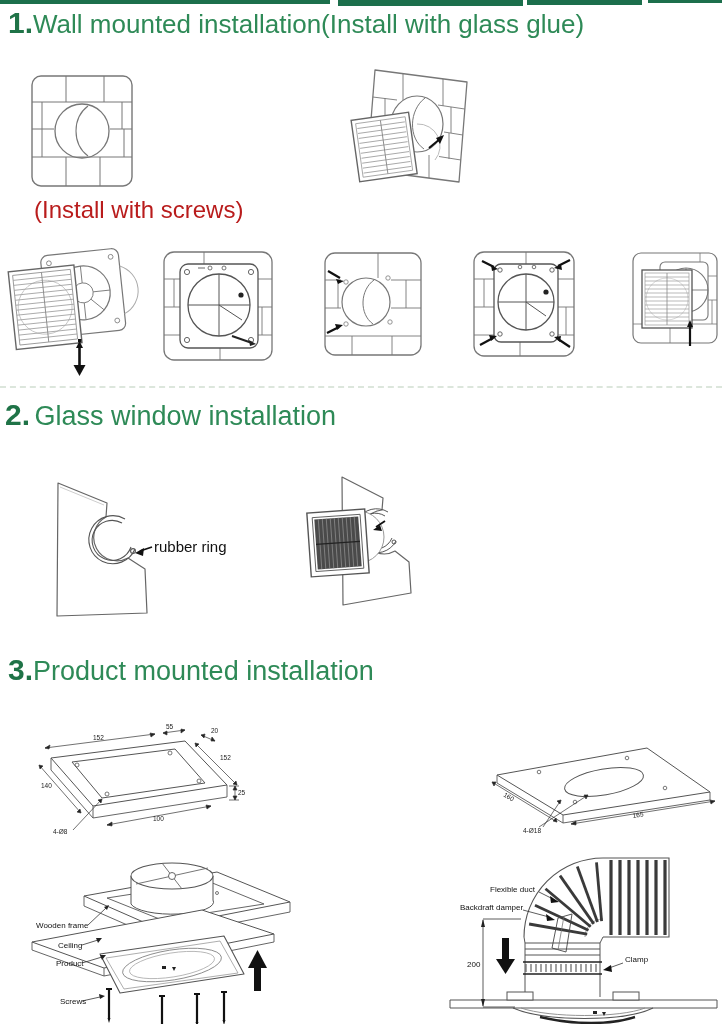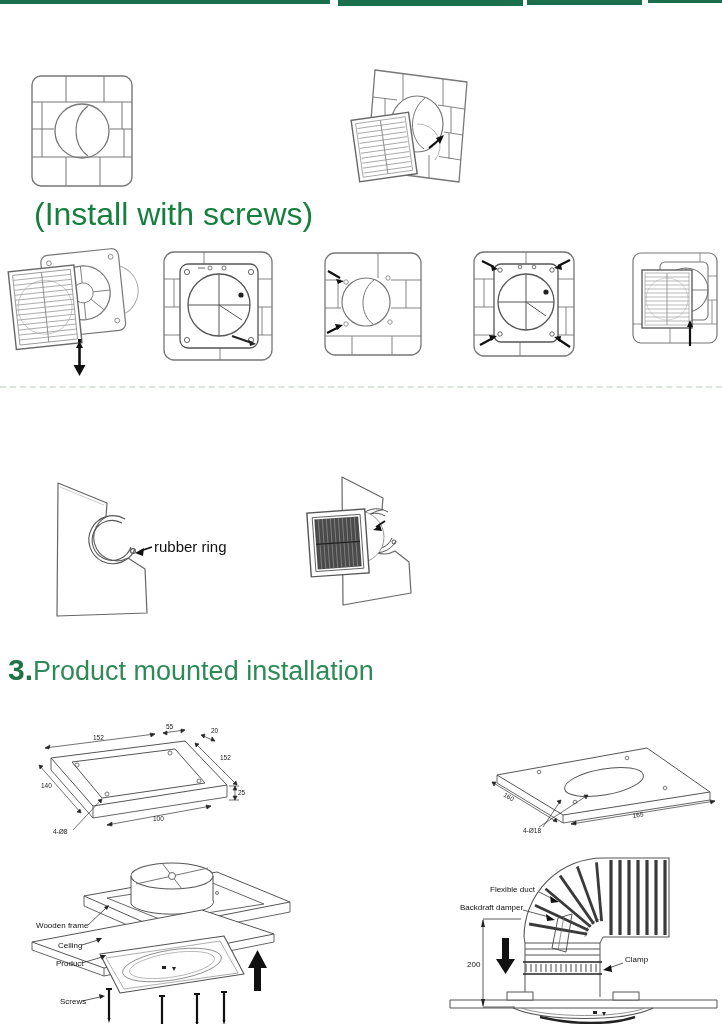--- a/index.html
+++ b/index.html
@@ -3,38 +3,41 @@
 <meta charset="utf-8">
 <style>
   html,body{margin:0;padding:0;background:#ffffff;}
   #page{position:relative;width:722px;height:1024px;background:#ffffff;overflow:hidden;
         font-family:"Liberation Sans",sans-serif;}
   .frag{position:absolute;top:0;background:#1c6f4c;}
   .heading{position:absolute;white-space:nowrap;color:#2e8a57;}
   .heading .num{font-weight:700;color:#1f7347;font-size:30px;}
   .h1 .title{font-size:26px;}
   .h2 .title,.h3 .title{font-size:27px;}
-  .subtitle{position:absolute;color:#15803d;font-size:32px;white-space:nowrap;}
+  .subtitle{position:absolute;color:#b91c1c;font-size:24px;white-space:nowrap;}
   .divider{position:absolute;left:0;width:722px;border-top:2px dashed #dce6dc;}
   svg{position:absolute;overflow:visible;}
   svg text{font-family:"Liberation Sans",sans-serif;}
   .dimtxt{font-size:6.5px;fill:#222;}
   .lbltxt{font-size:8px;fill:#111;}
   .biglbl{font-size:15px;fill:#111;}
 </style>
 </head>
 <body>
 
 <div id="page">
 
   <div class="frag" style="left:0;width:330px;height:4px"></div>
   <div class="frag" style="left:338px;width:185px;height:6px"></div>
   <div class="frag" style="left:527px;width:115px;height:5px"></div>
   <div class="frag" style="left:648px;width:74px;height:3px"></div>
 
+  <div class="heading h1" style="left:8px;top:6px">
+    <span class="num">1.</span><span class="title">Wall mounted installation(Install with glass glue)</span>
+  </div>
 
   <svg width="112" height="122" style="left:28px;top:72px" viewBox="0 0 112 122">
     <g stroke="#777" fill="none" stroke-width="1.4">
       <rect x="4" y="4" width="100" height="110" rx="9" fill="#fff"></rect>
       <path d="M4 30 H104 M4 57 H26 M82 57 H104 M4 85 H104" stroke-width="1"></path>
       <path d="M38 4 V30 M76 4 V30 M14 30 V57 M94 30 V57 M14 57 V85 M96 57 V85 M38 85 V114 M72 85 V114" stroke-width="1"></path>
       <circle cx="54" cy="59" r="27" stroke-width="1.3"></circle>
       <path d="M60 34 C44 46 44 72 60 84" stroke-width="1.1"></path>
     </g>
   </svg>
@@ -191,20 +194,23 @@
       <path d="M37 23 V75" stroke="#888" stroke-width="0.8"></path>
     </g>
     <g>
       <polygon points="57,77 63,77 60,70" fill="#111"></polygon>
       <path d="M60 77 V96" stroke="#111" stroke-width="2.2"></path>
     </g>
   </svg>
 
   <div class="divider" style="top:386px"></div>
 
+  <div class="heading h2" style="left:5px;top:398px">
+    <span class="num">2.</span>&nbsp;<span class="title">Glass window installation</span>
+  </div>
 
   <svg width="245" height="165" style="left:40px;top:468px" viewBox="0 0 245 165">
     <g stroke="#666" fill="none" stroke-width="1.2">
       <path d="M18 15 L67 35 L66 49 A23 23 0 1 0 88 90 L105 101 L107 145 L17 148 Z" fill="#fff" stroke-linejoin="round"></path>
       <path d="M20 19 L64 37" stroke="#c0c0c0" stroke-width="0.8"></path>
     </g>
     <g stroke="#555" fill="none" stroke-width="1.1">
       <path d="M82 55 A20 20 0 1 0 91 79"></path>
       <path d="M85 51 A24 24 0 1 0 95 81"></path>
       <circle cx="93" cy="83" r="2.4"></circle>

